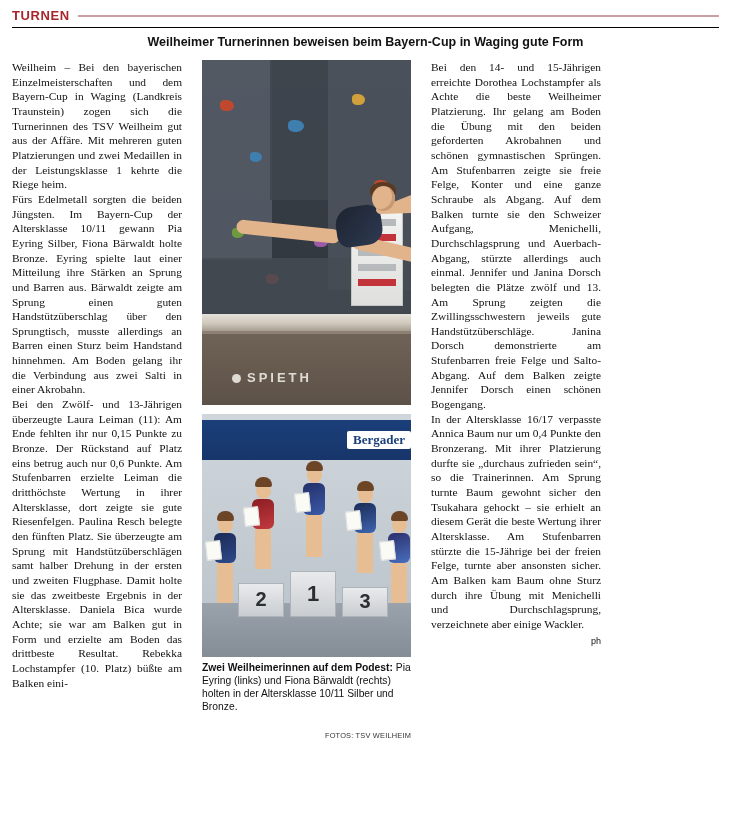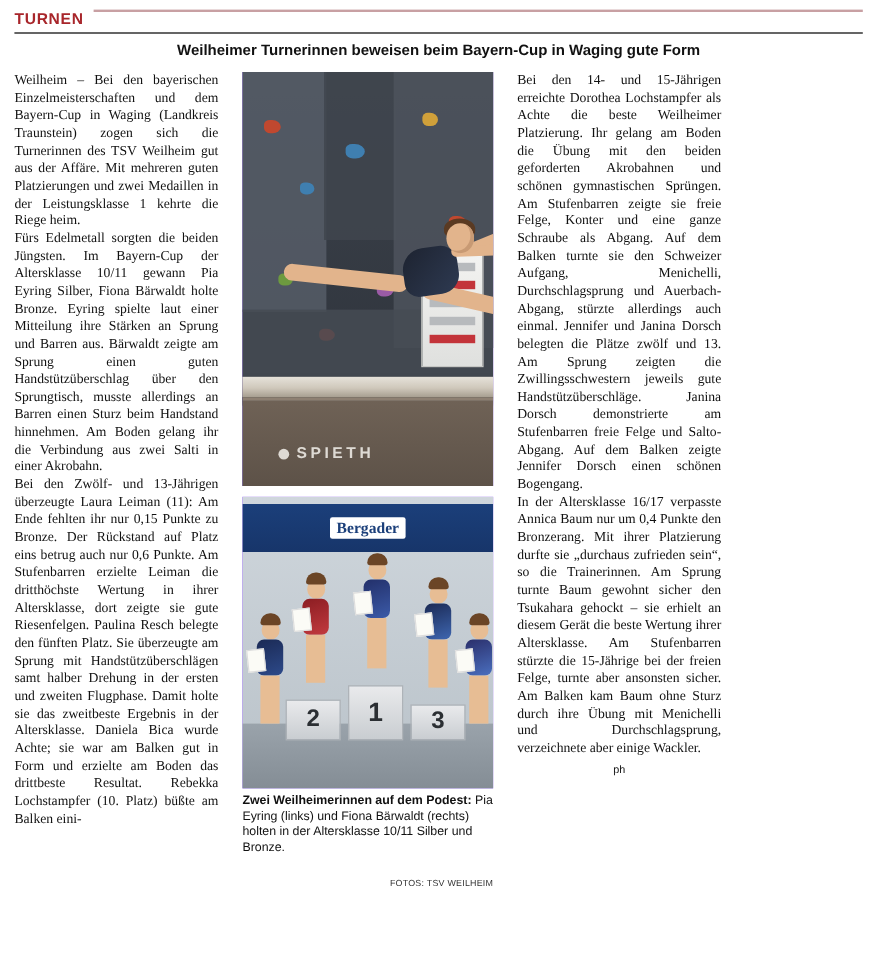--- a/index.html
+++ b/index.html
@@ -15,21 +15,21 @@
     overflow: hidden;
   }
   .page {
     width: 731px; height: 817px;
     padding: 6px 12px 4px 12px;
     position: relative;
   }
   
   .kicker-row {
     display: flex;
-    align-items: flex-start;
+    align-items: center;
     gap: 8px;
     padding-top: 2px;
   }
   .kicker {
     font-family: "Liberation Sans", sans-serif;
     font-weight: bold;
     font-size: 13px;
     letter-spacing: 0.6px;
     color: #a8262b;
     white-space: nowrap;
@@ -79,21 +79,21 @@
     hyphens: auto;
   }
   .col-mid { width: 209px; }
   .col p { margin: 0; }
   .col p + p { text-indent: 0; }
   
   .photo {
     position: relative;
     width: 100%;
     overflow: hidden;
-    background: #8b5cf6;
+    background: #0369a1;
   }
   .photo-1 { height: 345px; }
   .photo-2 { height: 243px; margin-top: 9px; }
   .cap {
     font-family: "Liberation Sans", sans-serif;
     font-size: 10.3px;
     line-height: 1.25;
     margin-top: 5px;
     text-align: left;
   }
@@ -102,21 +102,21 @@
     font-family: "Liberation Sans", sans-serif;
     font-size: 7.4px;
     color: #333;
     text-align: right;
     margin-top: 18px;
     letter-spacing: .2px;
   }
   .sign {
     font-family: "Liberation Sans", sans-serif;
     font-size: 9px;
-    text-align: center;
+    text-align: right;
     margin-top: 4px;
   }
   
   .p1-wall {
     position: absolute; inset: 0;
     background:
       linear-gradient(180deg,#3d434c 0%, #2b3038 100%);
   }
   .p1-wall .panel {
     position: absolute;
@@ -197,21 +197,21 @@
     background: #e2b48c;
   }
   .gym .leg.l1 { left: 108px; top: 56px; width: 96px; transform: rotate(13deg); transform-origin: left center;}
   .gym .leg.l2 { left: 96px; top: 52px; width: 104px; transform: rotate(186deg); transform-origin: left center;}
   
   .p2-bg { position:absolute; inset:0; background: linear-gradient(180deg,#cfd6dc 0%, #b9c2c9 100%); }
   .p2-banner {
     position:absolute; left: 0; right: 0; top: 6px; height: 40px;
     background: linear-gradient(180deg,#1b3f7a,#17356a);
     color:#fff;
-    display:flex; align-items:center; justify-content:center;
+    display:flex; align-items:center; justify-content:flex-end;
     gap: 10px;
   }
   .p2-banner .b-left {
     font-family:"Liberation Serif", serif; font-weight:bold; font-size: 13px;
     background:#fff; color:#1b3f7a; padding: 1px 6px; border-radius: 2px;
   }
   .p2-banner .b-main {
     font-family:"Liberation Serif", serif; font-weight:bold; font-size: 17px; letter-spacing:.3px;
   }
   .p2-banner .b-sub { font-size: 8px; font-family:"Liberation Sans", sans-serif; }

